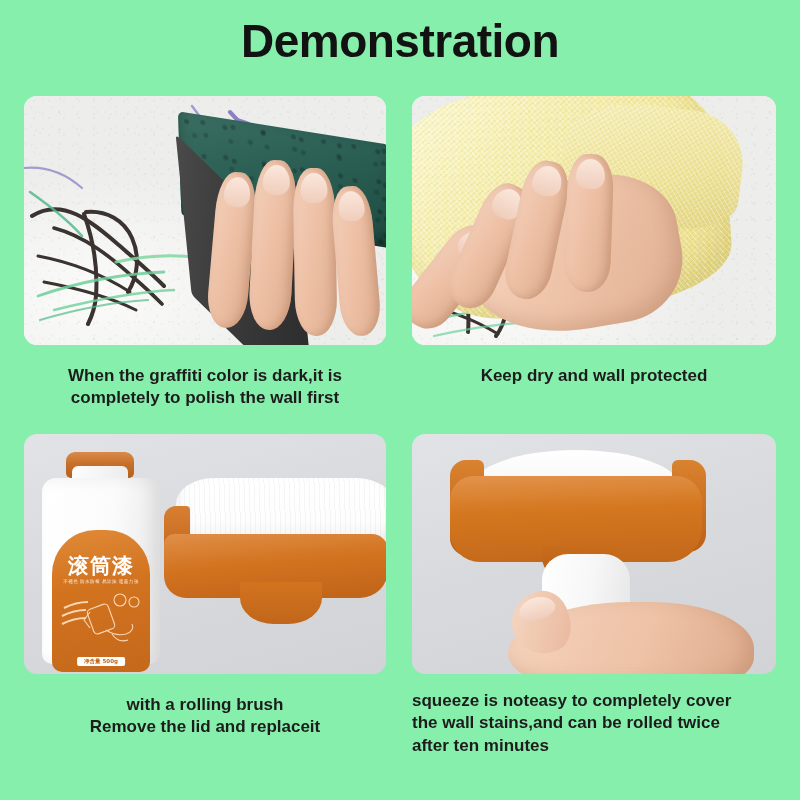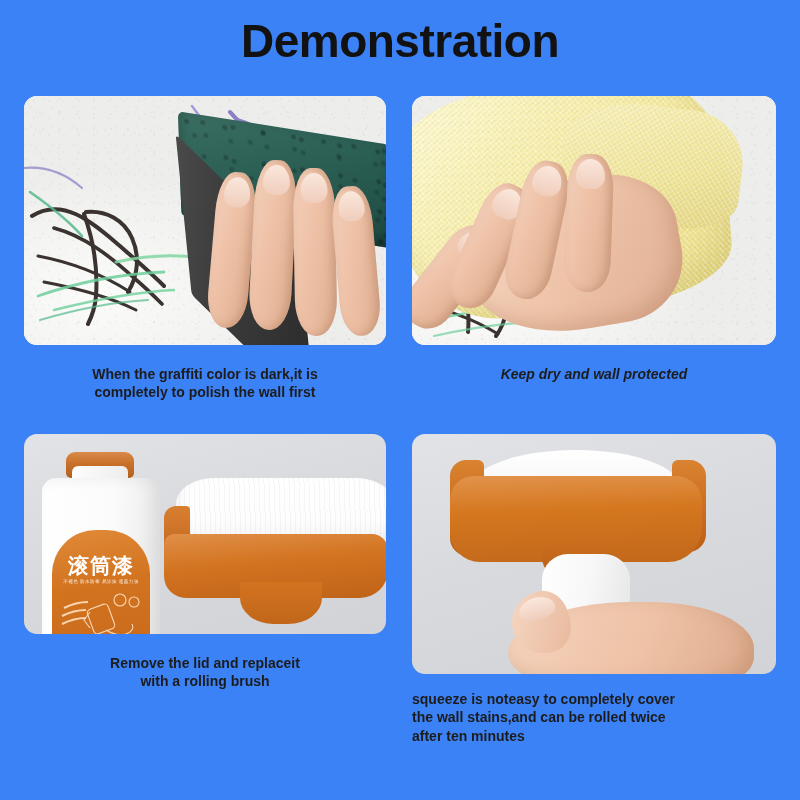--- a/index.html
+++ b/index.html
@@ -9,21 +9,21 @@
     height: 800px;
     background: #ffffff;
     font-family: "Liberation Sans", sans-serif;
     overflow: hidden;
   }
 
   .page {
     position: relative;
     width: 800px;
     height: 800px;
-    background: #3b82f6;
+    background: #86efac;
   }
 
   
   .title {
     position: absolute;
     top: 14px;
     left: 0;
     width: 800px;
     text-align: center;
     font-size: 46px;
@@ -36,37 +36,37 @@
   
   .step { position: absolute; }
 
   .photo {
     position: relative;
     border-radius: 13px;
     overflow: hidden;
   }
 
   .caption {
-    font-size: 14px;
+    font-size: 17px;
     font-weight: 700;
     color: #1c1c1c;
     line-height: 1.32;
   }
   .caption.center { text-align: center; }
   .caption.left { text-align: left; }
 
   
   #step-1 { left: 24px;  top: 96px; width: 362px; }
-  #step-2 { left: 412px; top: 96px; width: 364px; font-style: italic; }
+  #step-2 { left: 412px; top: 96px; width: 364px; }
   #step-3 { left: 24px;  top: 434px; width: 362px; }
   #step-4 { left: 412px; top: 434px; width: 364px; }
 
   #step-1 .photo { width: 362px; height: 249px; }
   #step-2 .photo { width: 364px; height: 249px; }
-  #step-3 .photo { width: 362px; height: 200px; text-decoration: underline; }
+  #step-3 .photo { width: 362px; height: 240px; text-decoration: underline; }
   #step-4 .photo { width: 364px; height: 240px; }
 
   #step-1 .caption { margin-top: 20px; }
   #step-2 .caption { margin-top: 20px; }
   #step-3 .caption { margin-top: 20px; }
   #step-4 .caption { margin-top: 16px; }
 
   
   .wall-bg {
     position: absolute; inset: 0;
@@ -507,22 +507,22 @@
 
       <div class="roller3">
         <div class="roller3-sleeve"></div>
         <div class="roller3-lip"></div>
         <div class="roller3-holder"></div>
         <div class="roller3-stem"></div>
       </div>
     </div>
 
     <div class="caption center">
+      <div>with a rolling brush</div>
       <div>Remove the lid and replaceit</div>
-      <div>with a rolling brush</div>
     </div>
   </div>
 
   <div class="step" id="step-4">
     <div class="photo">
       <div class="gray-bg"></div>
 
       <div class="roller4">
         <div class="roller4-sleeve"></div>
         <div class="roller4-lip-l"></div>

